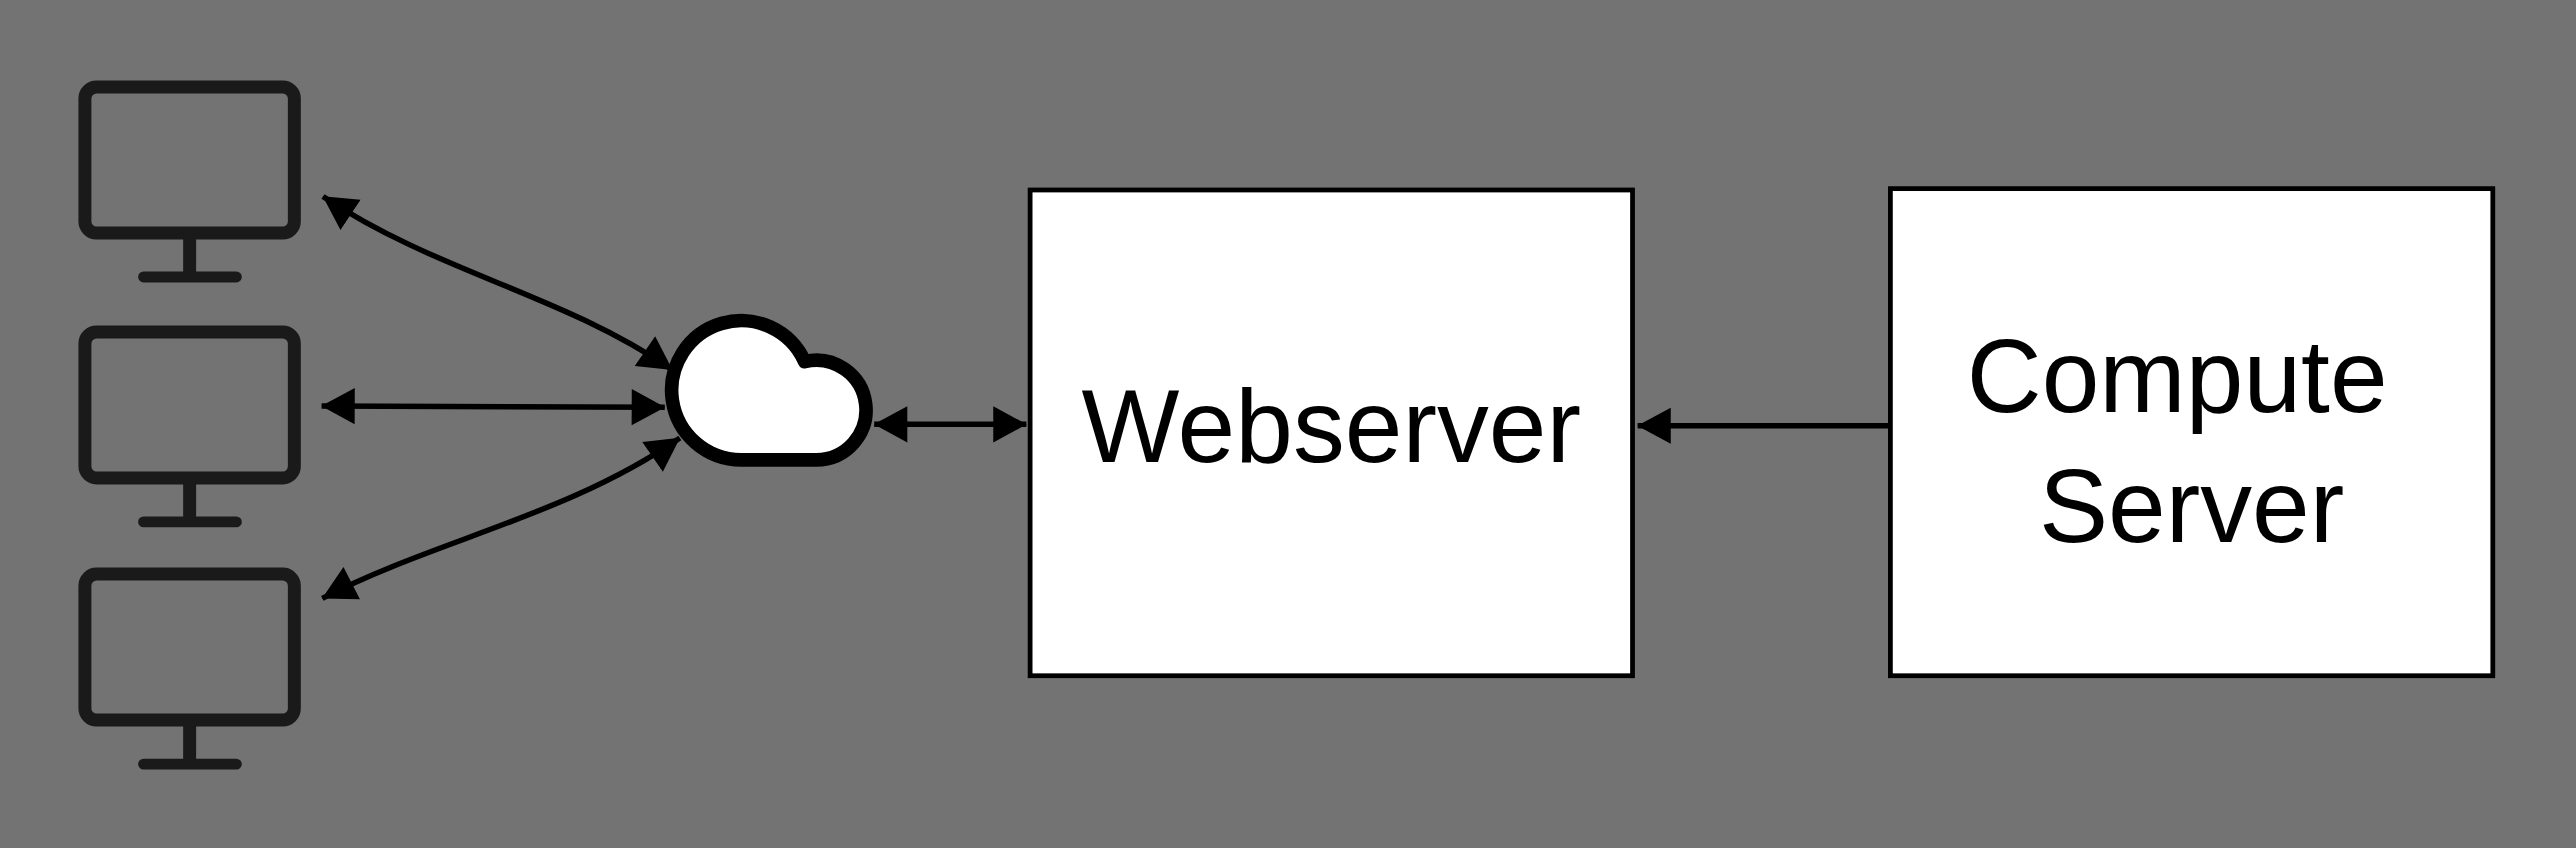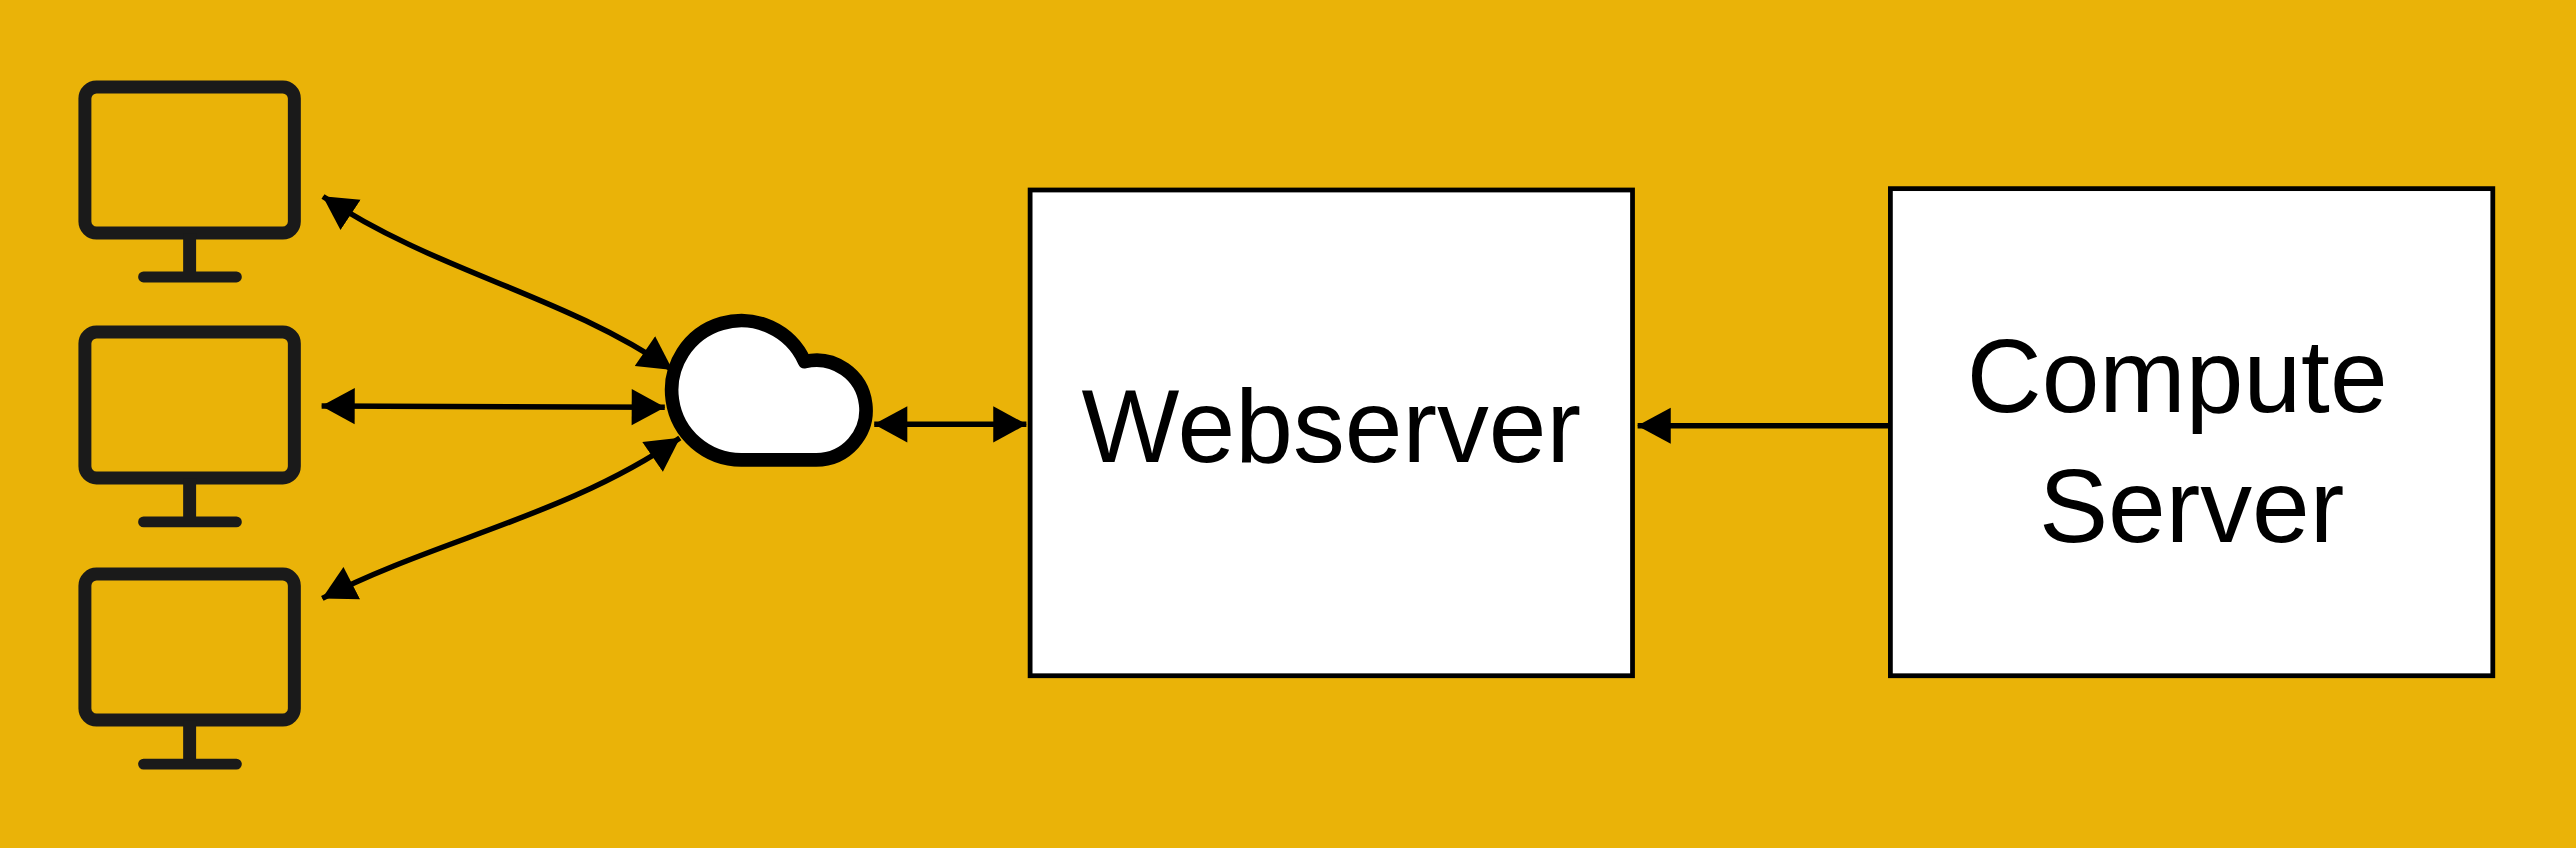--- a/index.html
+++ b/index.html
@@ -8,21 +8,21 @@
     width: 100%;
     height: 100%;
     background: #ffffff;
     overflow: hidden;
     font-family: "Liberation Sans", sans-serif;
   }
   .stage {
     width: 100%;
     height: 100%;
     display: block;
-    background: #eab308;
+    background: #737373;
   }
   svg { display: block; width: 100%; height: 100%; }
   .node-box {
     fill: #ffffff;
     stroke: #000000;
     stroke-width: 7;
   }
   .node-label {
     fill: #000000;
     font-family: "Liberation Sans", sans-serif;

